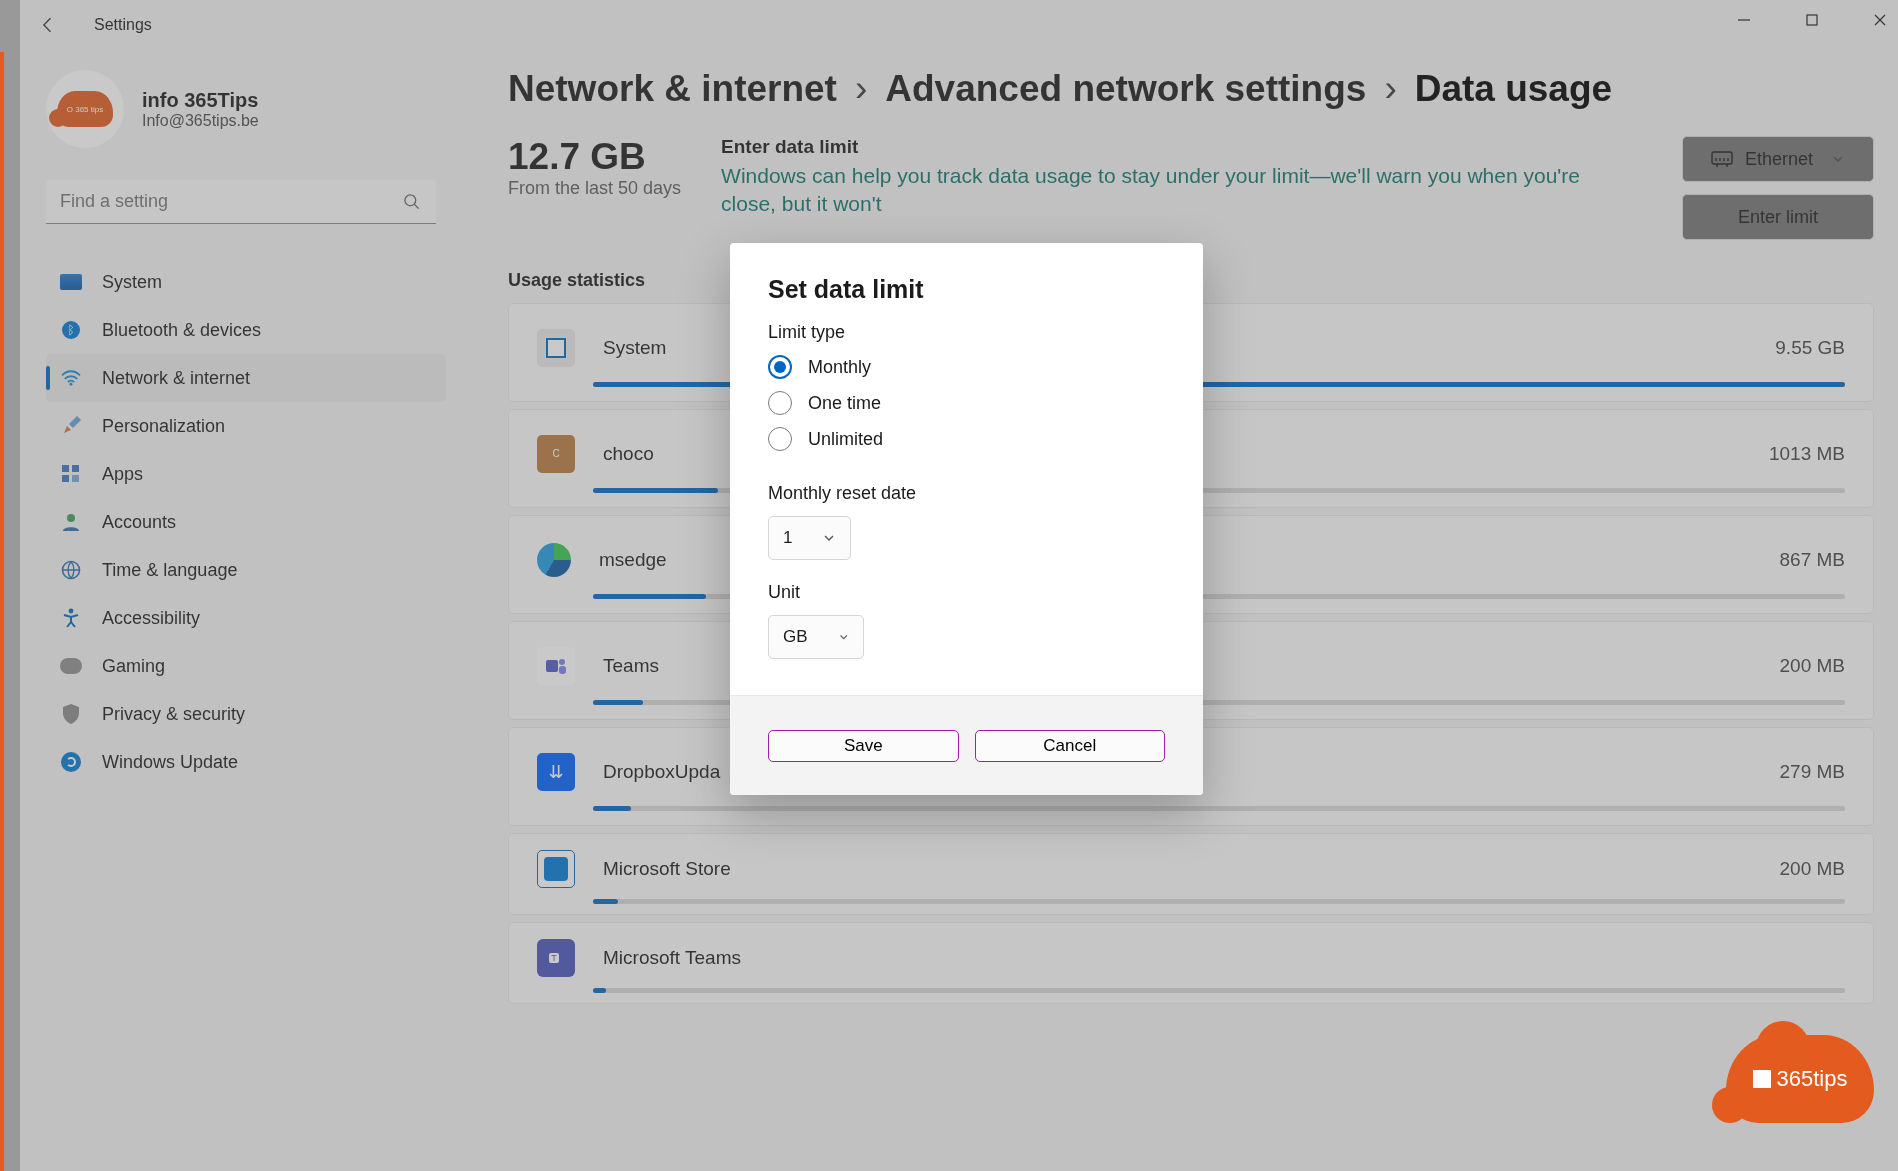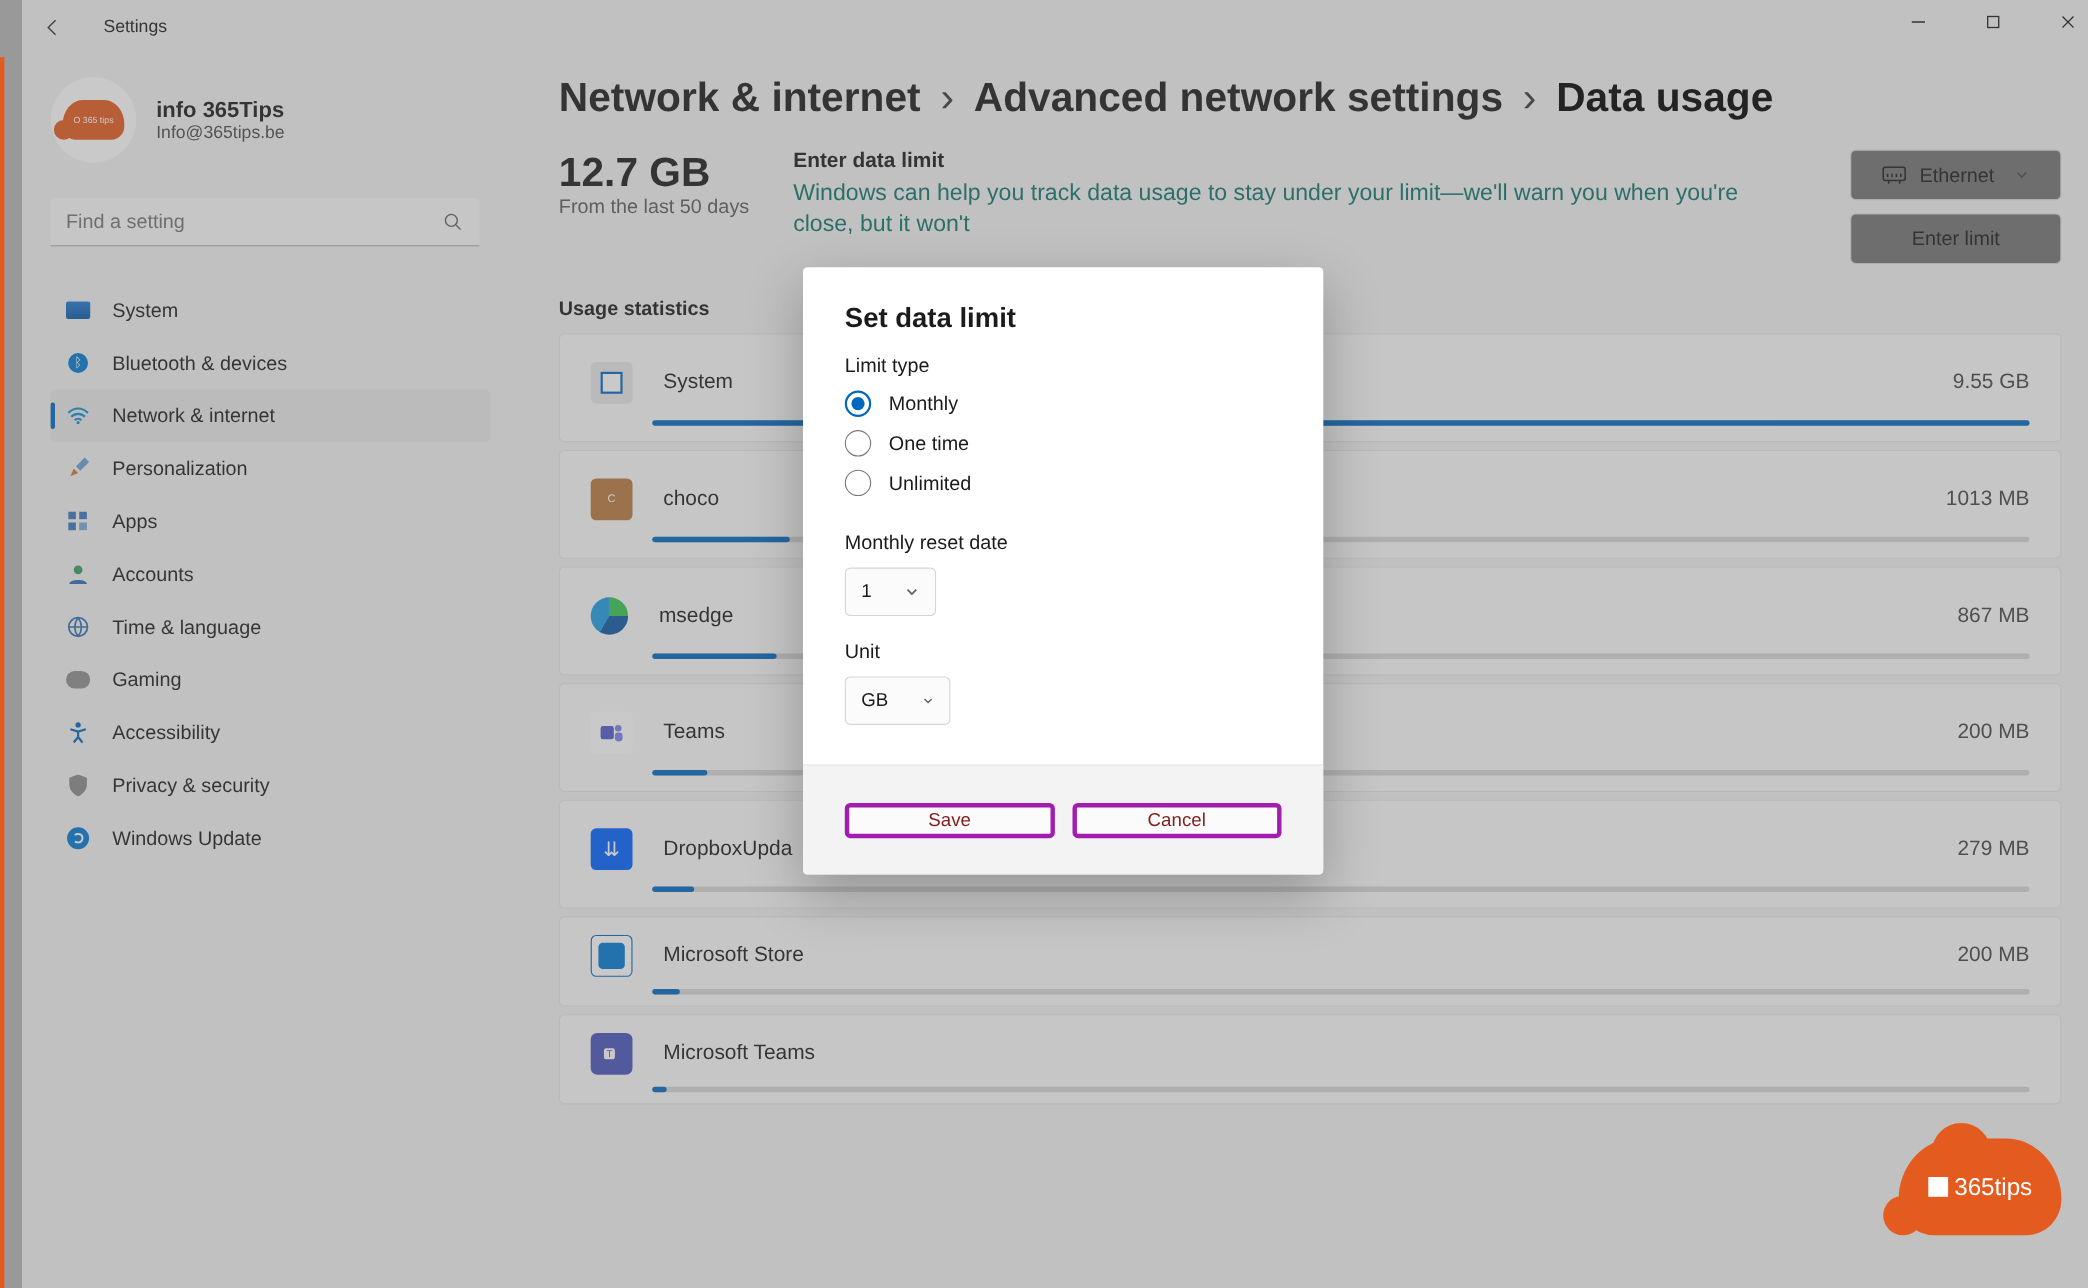--- a/index.html
+++ b/index.html
@@ -104,21 +104,21 @@
 .radio.checked::after { content:""; width:12px;height:12px;background:#0067c0;border-radius:50%;}
 .radio-label { font-size:18px; color:#1b1b1b;}
 .spacer { height:20px; }
 .select-like { height:44px; border:1px solid #d5d5d5; border-radius:5px; display:inline-flex; align-items:center; padding:0 14px; gap:30px; font-size:17px; color:#1b1b1b; background:#fbfbfb;}
 .select-like .chev { color:#5c5c5c;}
 .hrow { display:flex; gap:40px; margin-top:22px;}
 .hrow .col { display:flex; flex-direction:column; gap:8px;}
 .text-input { width:280px; height:44px; border:1px solid #d5d5d5; border-bottom:1.5px solid #7a7a7a; border-radius:5px 5px 4px 4px; padding:0 12px; font-size:17px; background:#fbfbfb; outline:none;}
 .unit-select { width:96px; }
 .dialog-foot { height:100px; background:#f3f3f3; border-top:1px solid #e6e6e6; display:flex; align-items:center; justify-content:center; gap:16px; padding:0 38px;}
-.dialog-foot .btn { flex:1; height:32px; background:#fbfbfb; border:4px solid #a21caf; border-radius:5px; font-size:17px; color:#7f1d1d;}
+.dialog-foot .btn { flex:1; height:32px; background:#fbfbfb; border:1px solid #a21caf; border-radius:5px; font-size:17px; color:#000000;}
 
 
 .wm-cloud { position:absolute; right:40px; bottom:48px; width:148px; height:88px; background:#e35b1e; border-radius: 56px 56px 36px 36px / 62px 62px 36px 36px; display:flex; align-items:center; justify-content:center; color:#fff; font-size:22px; }
 .wm-cloud::before { content:""; position:absolute; left:-14px; bottom:0; width:36px; height:36px; background:#e35b1e; border-radius:50%;}
 .wm-cloud::after { content:""; position:absolute; left:30px; top:-14px; width:54px; height:54px; background:#e35b1e; border-radius:50%;}
 .wm-cloud span{position:relative;z-index:1; display:flex; align-items:center; gap:6px;}
 .wm-cloud .sq{width:18px;height:18px;background:#fff;}
 
 svg { display:block; }
 </style>
@@ -234,32 +234,32 @@
               <span class="ic">
                 <svg class="ic-time" viewBox="0 0 20 20">
                   <circle cx="10" cy="10" r="8.5" fill="none" stroke="#2e6fb5" stroke-width="1.6"></circle>
                   <path stroke="#2e6fb5" stroke-width="1.4" fill="none" d="M1.5 10h17M10 1.5c4 5 4 12 0 17M10 1.5c-4 5-4 12 0 17"></path>
                 </svg>
               </span>
               <span>Time &amp; language</span>
             </li>
           <li>
               <span class="ic">
-                <span class="ic-game"></span>
-              </span>
-              <span>Gaming</span>
-            </li>
-          <li>
-              <span class="ic">
                 <svg class="ic-a11y" viewBox="0 0 18 20">
                   <circle cx="9" cy="3" r="2.4" fill="#0067c0"></circle>
                   <path stroke="#0067c0" stroke-width="2" fill="none" d="M2 7l7 2 7-2M9 9v5M9 14l-4 5M9 14l4 5"></path>
                 </svg>
               </span>
               <span>Accessibility</span>
+            </li>
+          <li>
+              <span class="ic">
+                <span class="ic-game"></span>
+              </span>
+              <span>Gaming</span>
             </li>
           <li>
               <span class="ic">
                 <svg class="ic-priv" viewBox="0 0 18 20">
                   <path fill="#8a8a8a" d="M9 0l8 3v6c0 5-3.5 9-8 11-4.5-2-8-6-8-11V3z"></path>
                 </svg>
               </span>
               <span>Privacy &amp; security</span>
             </li>
           <li>

